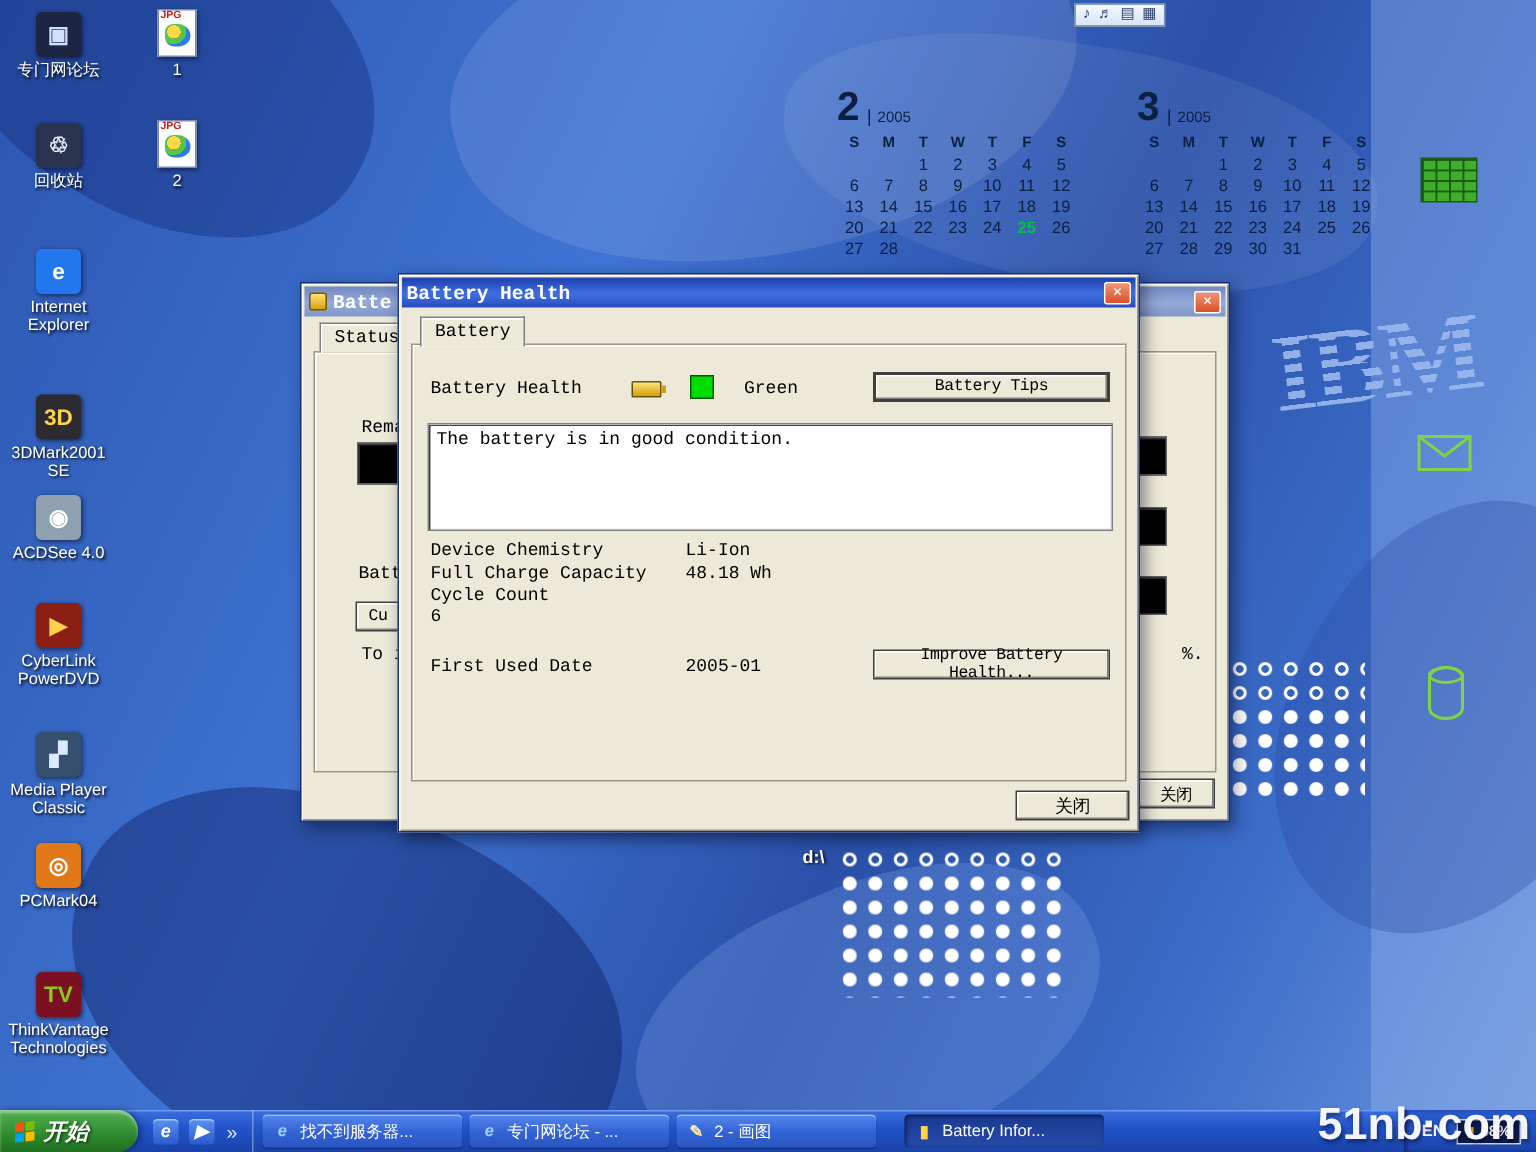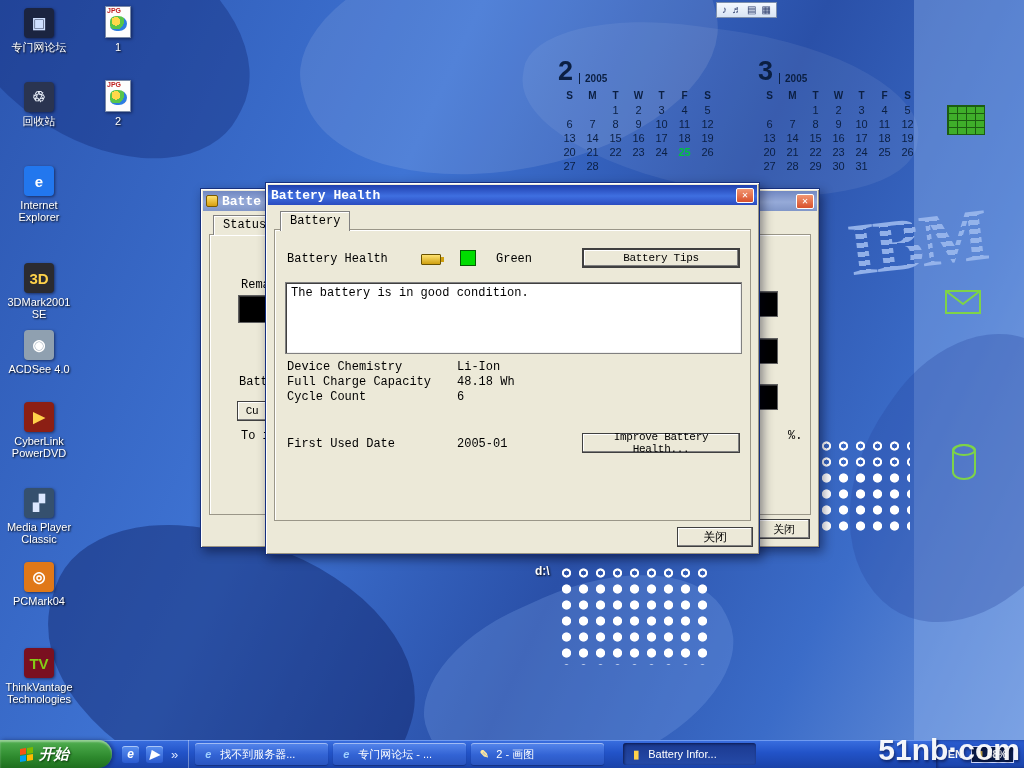--- a/index.html
+++ b/index.html
@@ -25,21 +25,21 @@
 
   
   .mini-toolbar { position:absolute; left:716px; top:2px; height:16px; padding:1px 5px; display:flex; gap:5px; align-items:center;
     background:linear-gradient(#f4f8ff,#d8e4f4); border:1px solid #7e90ae; }
   .mini-toolbar span { font-size:10px; color:#2a3a6a; line-height:12px; }
 
   
   .calendar { position:absolute; width:165px; color:#0b1f42; }
   .cal-head { display:flex; align-items:flex-end; gap:6px; height:28px; margin-bottom:6px; }
   .cal-month { font-size:27px; font-weight:bold; line-height:26px; }
-  .cal-year { font-size:10px; font-weight:bold; border-left:1px solid #0b1f42; padding-left:5px; line-height:11px; }
+  .cal-year { font-size:10px; font-weight:normal; border-left:1px solid #0b1f42; padding-left:5px; line-height:11px; }
   .cal-grid { display:grid; grid-template-columns:repeat(7,23px); grid-auto-rows:14px; }
   .ch { font-size:10px; font-weight:bold; text-align:center; }
   .cd { font-size:11px; text-align:center; }
   .cd.hl { color:#00c53c; font-weight:bold; }
 
   
   .window { position:absolute; background:#ece9d8; border:1px solid #16307e; padding:2px;
     box-shadow: inset 1px 1px 0 #fff, inset -1px -1px 0 #9a9482, 3px 4px 10px rgba(0,0,25,.45);
     font-family:"Liberation Mono", monospace; }
   .titlebar { height:20px; display:flex; align-items:center; gap:4px; padding:0 3px; cursor:move;
@@ -72,21 +72,21 @@
   .envelope { position:absolute; }
   .grid-icon { position:absolute; width:36px; height:28px; background-color:#3fae2a;
     background-image:linear-gradient(#1c5c12 1px, rgba(0,0,0,0) 1px), linear-gradient(90deg,#1c5c12 1px, rgba(0,0,0,0) 1px);
     background-size:9px 7px; box-shadow:0 0 0 1px #1c5c12; }
   .cylinder { position:absolute; width:24px; height:36px; border:2px solid #7ed348; border-radius:12px/8px; }
   .cylinder i { position:absolute; left:-2px; top:-2px; width:24px; height:12px; border:2px solid #7ed348; border-radius:50%; display:block; }
 
   
   .taskbar { position:absolute; left:0; bottom:0; width:1024px; height:28px; display:flex; align-items:center;
     background:linear-gradient(180deg,#3a6fe0,#2253c8 45%,#1a42a8); box-shadow:inset 0 1px 0 #6f9af0; z-index:50; }
-  .start-btn { height:28px; width:112px; display:flex; align-items:center; gap:6px; padding-left:20px; cursor:pointer;
+  .start-btn { height:28px; width:92px; display:flex; align-items:center; gap:6px; padding-left:10px; cursor:pointer;
     background:linear-gradient(180deg,#52b152,#2e8a2e 60%,#1f6f1f); border-radius:0 14px 14px 0;
     box-shadow:inset 0 2px 2px rgba(255,255,255,.4), 2px 0 4px rgba(0,0,30,.4);
     color:#fff; font-weight:bold; font-style:italic; font-size:15px; text-shadow:1px 1px 2px #0a3a0a; }
   .flag { display:grid; grid-template-columns:6px 6px; grid-template-rows:6px 6px; gap:1px; transform:skewY(-8deg); }
   .flag i { display:block; }
   .quicklaunch { display:flex; align-items:center; gap:8px; padding:0 10px; height:28px; border-right:1px solid rgba(255,255,255,.35); }
   .ql-icon { width:17px; height:17px; border-radius:3px; background:linear-gradient(#5a90f0,#2a5ad0); color:#fff;
     font-weight:bold; font-size:12px; font-style:italic; display:flex; align-items:center; justify-content:center; cursor:pointer;
     box-shadow:inset 0 1px 0 rgba(255,255,255,.5); }
   .ql-chevron { color:#dce6ff; font-size:13px; cursor:pointer; }
@@ -340,21 +340,21 @@
       </div>
       <div style="position:absolute;left:12px;top:130px;width:455px;">
           <div style="display:flex;height:15px;font-size:12px;">
     <span style="width:170px;">Device Chemistry</span>
     <span>Li-Ion</span>
           </div>
           <div style="display:flex;height:15px;font-size:12px;">
     <span style="width:170px;">Full Charge Capacity</span>
     <span>48.18 Wh</span>
           </div>
-          <div style="display:flex;height:15px;font-size:12px;">
+          <div style="display:flex;height:15px;font-size:12px;flex-direction:column;">
     <span style="width:170px;">Cycle Count</span>
     <span>6</span>
           </div>
         </div>
       <span class="mlabel" style="left:12px;top:207px;">First Used Date</span>
       <span class="mlabel" style="left:182px;top:207px;">2005-01</span>
       <div class="btn" style="left:307px;top:203px;width:158px;height:20px;">Improve Battery Health...</div>
     </div>
     <div class="btn" style="left:411px;top:344px;width:76px;height:20px;font-family:'Liberation Sans',sans-serif;font-size:12px;">关闭</div>
   </div>

